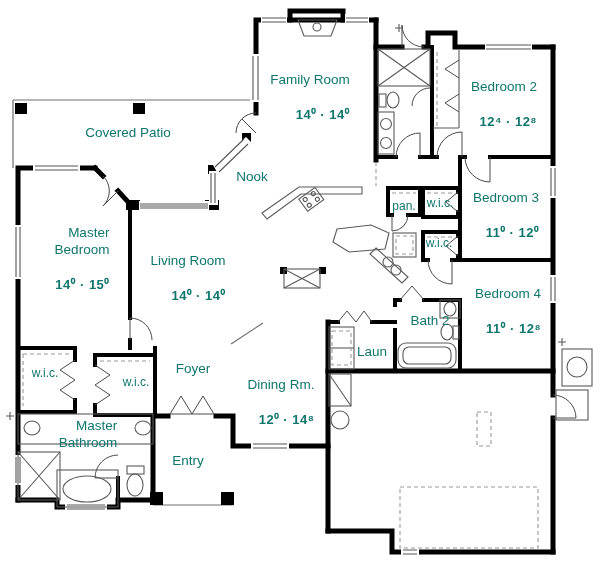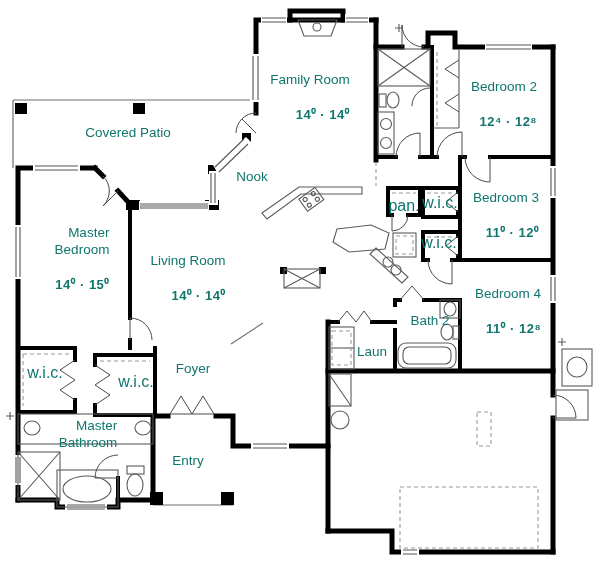--- a/index.html
+++ b/index.html
@@ -2,21 +2,21 @@
 <html><head>
 <meta charset="utf-8">
 <style>
   html,body{margin:0;padding:0;background:#ffffff;}
   #plan{position:relative;width:600px;height:565px;background:#ffffff;overflow:hidden;
         font-family:"Liberation Sans",sans-serif;}
   #plan svg{position:absolute;left:0;top:0;}
   .lbl{position:absolute;transform:translate(-50%,-50%);text-align:right;
        font:13.5px/1.25 "Liberation Sans",sans-serif;color:#0f766e;white-space:pre-line;}
   .lbl .dm{font-size:13px;letter-spacing:.5px;margin-top:1px;font-weight:bold;}
-  .lbl.sm{font-size:16px;}
+  .lbl.sm{font-size:12px;}
 </style>
 </head>
 <body>
 
 <div id="plan">
 <svg width="600" height="565" viewBox="0 0 600 565">
 
   <g stroke="#6e6e6e" stroke-width="1.2" fill="none">
     <path d="M13,100 H256 M13,100 V168"></path>
     <path d="M153,505 H233 M233,493 V505 M153,500 V505"></path>
@@ -288,20 +288,24 @@
 </div>
 <div class="lbl sm" style="left:45px;top:373px">
   <div>w.i.c.</div>
 </div>
 <div class="lbl sm" style="left:136px;top:382px">
   <div>w.i.c.</div>
 </div>
 <div class="lbl" style="left:193px;top:369px">
   <div>Foyer</div>
 </div>
+<div class="lbl" style="left:281px;top:402px">
+  <div>Dining Rm.</div>
+  <div class="dm">12⁰ · 14⁸</div>
+</div>
 <div class="lbl" style="left:88px;top:435px">
   <div>Master
 Bathroom</div>
 </div>
 <div class="lbl" style="left:188px;top:461px">
   <div>Entry</div>
 </div>
 </div>
 
 </body></html>

